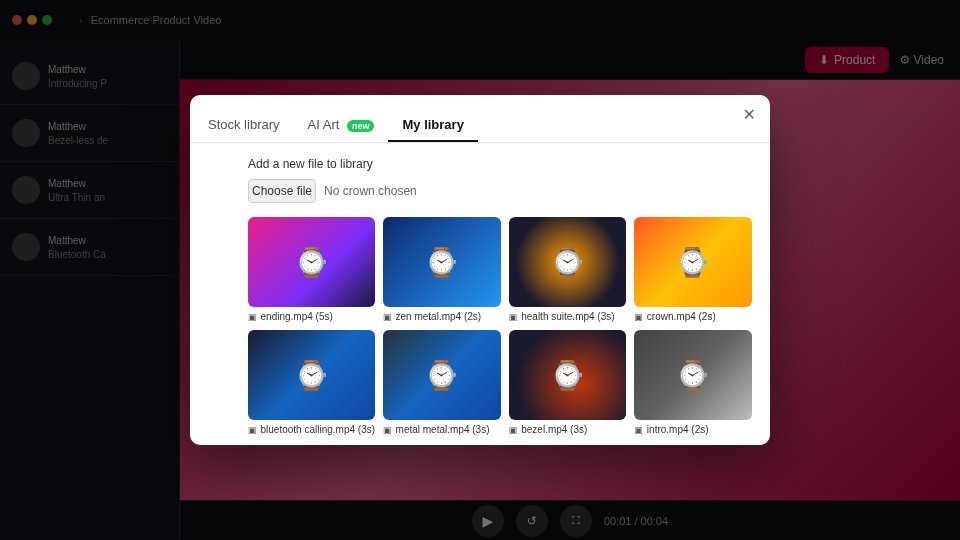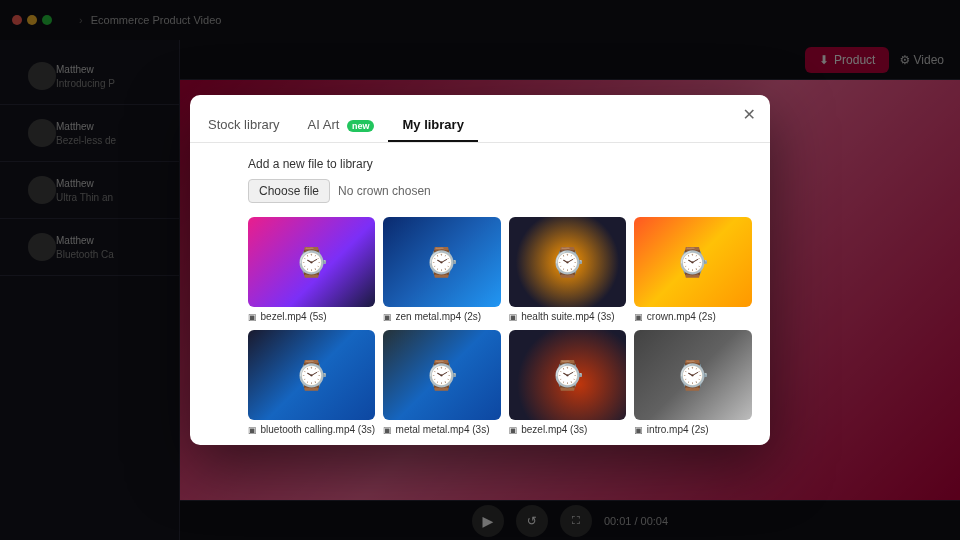--- a/index.html
+++ b/index.html
@@ -229,21 +229,21 @@
       display: flex;
       align-items: center;
       gap: 8px;
       margin-bottom: 14px;
     }
 
     .choose-file-btn {
       background: #f0f0f0;
       border: 1px solid #ccc;
       border-radius: 4px;
-      padding: 4px 10px;
+      padding: 4px 3px;
       font-size: 12px;
       color: #333;
       cursor: pointer;
     }
 
     .no-file-text {
       font-size: 12px;
       color: #666;
     }
 
@@ -312,21 +312,22 @@
       color: #333;
       white-space: nowrap;
       overflow: hidden;
       text-overflow: ellipsis;
     }
 
     
     .bg-sidebar-row {
       display: flex;
       align-items: center;
-      padding: 14px 28px;
+      padding: 14px 12px;
+      gap: 8px;
       border-bottom: 1px solid #2a2a3a;
     }
 
     .bg-avatar {
       width: 28px; height: 28px;
       border-radius: 50%;
       background: #444;
       flex-shrink: 0;
     }
 
@@ -453,21 +454,21 @@
       <span class="no-file-text">No crown chosen</span>
     </div>
 
     <div class="media-grid" id="media-grid">
     <div class="media-item">
           <div class="media-thumb thumb-ending">
             <div class="watch-icon">⌚</div>
           </div>
           <div class="media-info">
             <span style="font-size: 9px; color: rgb(85, 85, 85);">▣</span>
-            <span class="media-name">bezel.mp4 (5s)</span>
+            <span class="media-name">ending.mp4 (5s)</span>
           </div>
         </div>
         <div class="media-item">
           <div class="media-thumb thumb-zen">
             <div class="watch-icon">⌚</div>
           </div>
           <div class="media-info">
             <span style="font-size: 9px; color: rgb(85, 85, 85);">▣</span>
             <span class="media-name">zen metal.mp4 (2s)</span>
           </div>

